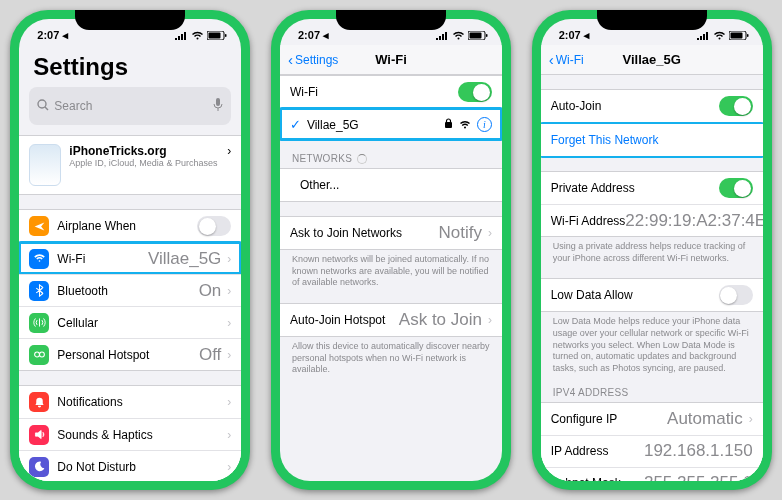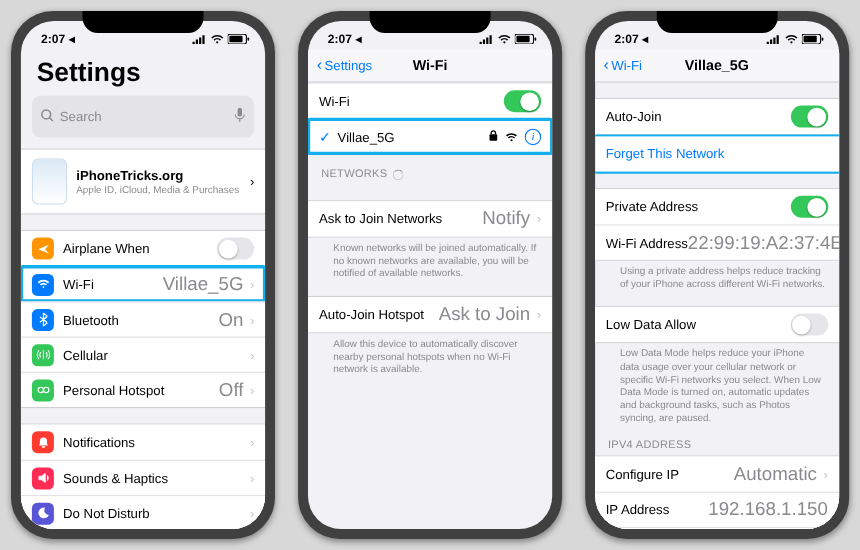--- a/index.html
+++ b/index.html
@@ -9,21 +9,21 @@
     width: 782px;
     height: 500px;
     display: flex;
     justify-content: space-around;
     align-items: center;
     padding: 10px 0;
   }
   .phone {
     width: 240px;
     height: 480px;
-    background: #404040;
+    background: #22c55e;
     border-radius: 38px;
     padding: 9px;
     position: relative;
     box-shadow: 0 2px 6px rgba(0,0,0,0.4);
   }
   .screen {
     width: 100%;
     height: 100%;
     background: #f2f2f6;
     border-radius: 30px;
@@ -112,30 +112,30 @@
 
   .navbar {
     height: 30px; display:flex; align-items:center; justify-content:center;
     position:relative; border-bottom:0.5px solid #d0d0d4; background:#f7f7f9;
     font-size:13px; font-weight:600;
   }
   .navback { position:absolute; left:8px; color:#007aff; font-weight:400; font-size:12px; display:flex; align-items:center; }
   .navback .chevback { margin-right:2px; font-size:15px; }
 
   .secthdr { font-size:10px; color:#8a8a8e; padding: 12px 12px 4px; text-transform:uppercase; letter-spacing:0.3px; display:flex; align-items:center; gap:5px;}
-  .footnote { font-size:9px; color:#8a8a8e; padding: 4px 12px 0; line-height:1.3;margin-left:11px; }
+  .footnote { font-size:9px; color:#8a8a8e; padding: 4px 12px 0; line-height:1.3; }
 
   .check { color:#007aff; margin-right:6px; font-size:13px; }
   .wifiright { margin-left:auto; display:flex; gap:6px; align-items:center; color:#555; }
   .info { width:15px;height:15px;border:1.3px solid #007aff;border-radius:50%;color:#007aff;display:flex;align-items:center;justify-content:center;font-size:10px;font-style:italic;font-family:serif;}
 
   .spinner { width:10px;height:10px;border:1.5px solid #ccc;border-top-color:#888;border-radius:50%; }
 
   .appleid {
-    display:flex; align-items:center; padding:8px 10px; background:#fff;
+    display:flex; padding:8px 10px; background:#fff;
     border-top:0.5px solid #d0d0d4; border-bottom:0.5px solid #d0d0d4; margin:0 0 14px;
   }
   .aidicon{width:32px;height:42px;border:1px solid #cde;border-radius:6px;margin-right:8px;background:linear-gradient(#dbe9f5,#fff);flex:none;}
   .aidtxt h4{font-size:12px;font-weight:600;}
   .aidtxt p{font-size:9px;color:#8a8a8e;}
   .content{height:calc(100% - 26px);overflow:hidden;}
   .content2{height:calc(100% - 56px);overflow:hidden;}
 
   .bluelink{color:#007aff;}
 </style>
@@ -343,20 +343,25 @@
                 </svg></span>
             <span class="info">i</span>
           </span>
         </div>
       </div>
 
       <div class="secthdr">
           <span>NETWORKS</span>
           <span class="spinner"></span>
         </div>
+      <div class="group" style="margin-top:0">
+        <div class="row">
+          <span class="label" style="padding-left:10px">Other...</span>
+        </div>
+      </div>
 
       <div class="group">
         <div class="row">
           <span class="label">Ask to Join Networks</span>
           <span class="value">Notify</span>
           <span class="chev">›</span>
         </div>
       </div>
       <div class="footnote">Known networks will be joined automatically. If no known networks are available, you will be notified of available networks.</div>
 

